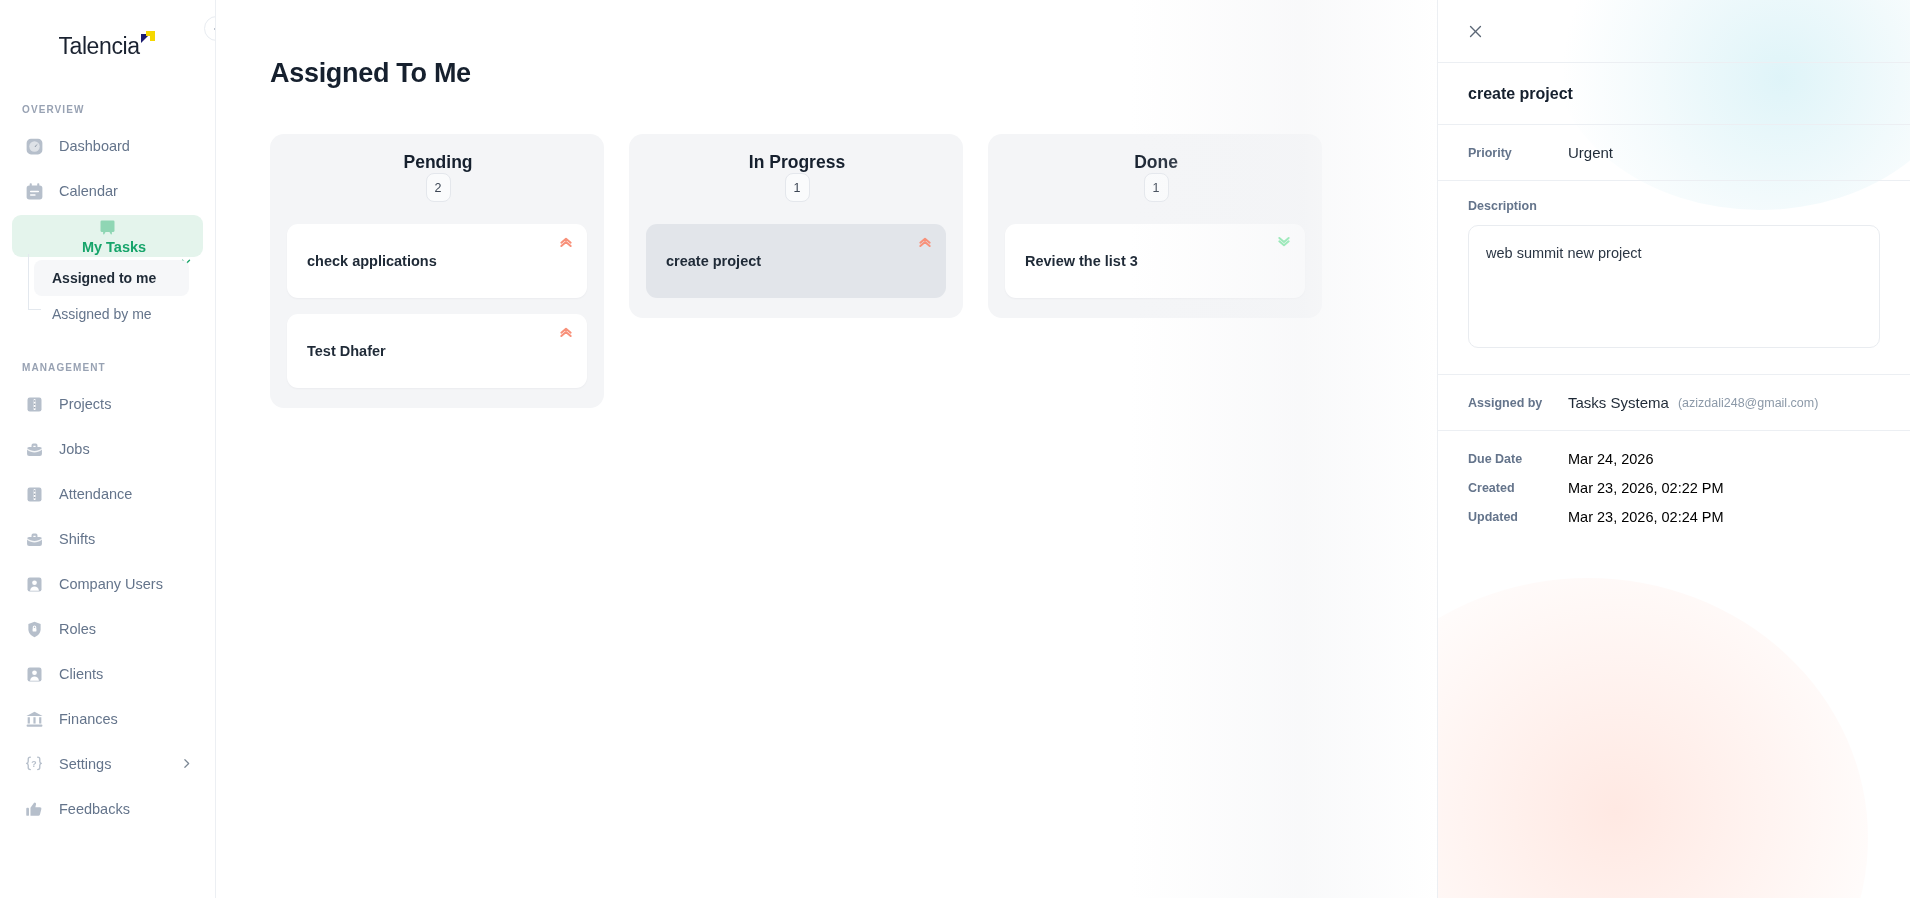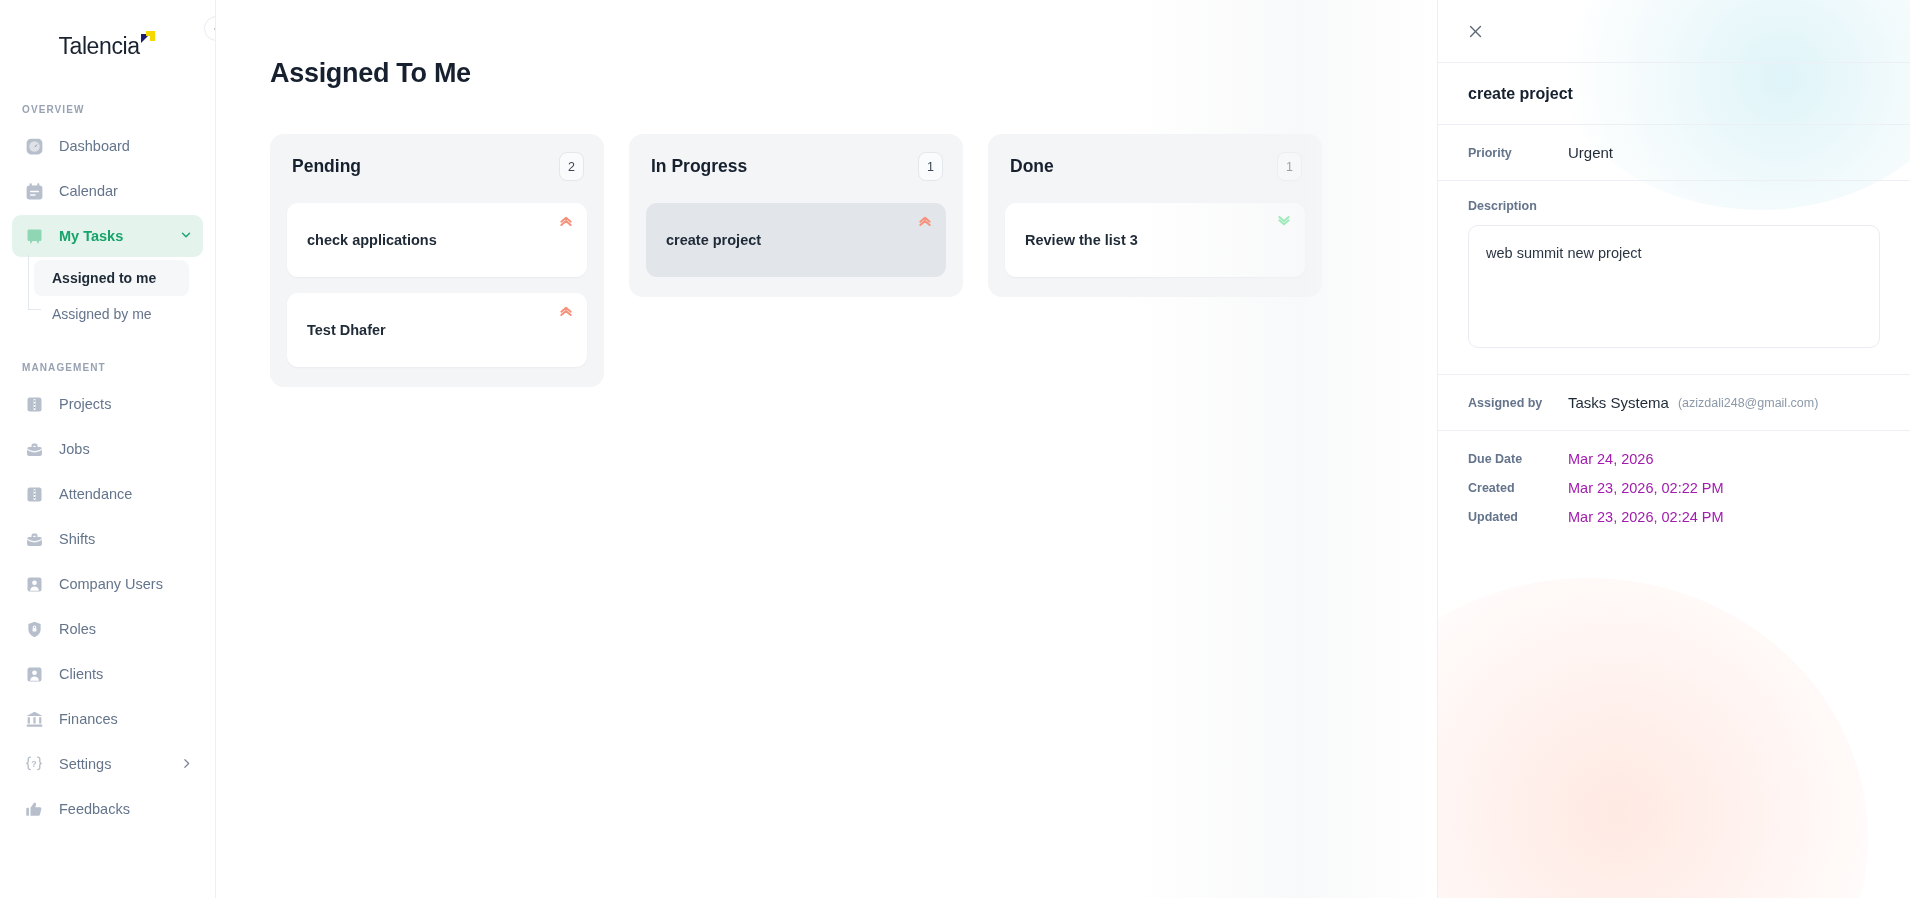--- a/index.html
+++ b/index.html
@@ -64,21 +64,21 @@
     height: 42px; margin: 3px 12px 3px 12px;
     padding: 0 10px 0 10px;
     border-radius: 9px;
     cursor: pointer;
     position: relative;
   }
   .nav-item .nav-label {
     font-size: 14.5px; color: #64748b; font-weight: 400;
     margin-left: 13px; white-space: nowrap;
   }
-  .nav-item.active { background: #e4f4ec; }
+  .nav-item.active { background: #e4f4ec; flex-direction: column; }
   .nav-item.active .nav-label { color: #16a46a; font-weight: 700; }
   .nav-item .chev {
     margin-left: auto; color: #7b8794; font-size: 13px; line-height: 1;
   }
   .nav-item.active .chev { color: #16a46a; }
 
   .icon-box {
     width: 24px; height: 24px; flex: 0 0 24px;
     display: flex; align-items: center; justify-content: center;
     color: #b6bfcb;
@@ -122,21 +122,21 @@
     font-size: 27px; font-weight: 700; color: #16202e;
     letter-spacing: -0.3px; margin-bottom: 45px;
   }
   .board { display: flex; gap: 25px; align-items: flex-start; }
   .column {
     width: 334px; background: #f4f5f7; border-radius: 14px;
     padding: 18px 17px 20px 17px;
   }
   .col-head {
     display: flex; align-items: center; justify-content: space-between;
-    margin-bottom: 22px; padding: 0 3px 0 5px;
+    margin-bottom: 22px; padding: 0 3px 0 5px; flex-direction: column;
   }
   .col-title { font-size: 17.5px; font-weight: 700; color: #16202e; }
   .col-count {
     min-width: 25px; height: 29px; padding: 0 8px;
     border: 1px solid #e4e7ec; border-radius: 8px; background: #fafbfc;
     display: flex; align-items: center; justify-content: center;
     font-size: 12.5px; color: #3c4654; font-weight: 400;
   }
   .card {
     position: relative; background: #ffffff; border-radius: 11px;
@@ -217,21 +217,21 @@
     font-size: 14.5px; color: #2b3644; background: transparent;
     width: 100%; resize: none; font-family: Liberation Sans, sans-serif;
     line-height: 1.5;
   }
   .meta-block { padding: 20px 30px 0 30px; }
   .meta-row { display: flex; align-items: center; margin-bottom: 13px; }
   .meta-label {
     font-size: 12.5px; color: #64748b; font-weight: 700;
     width: 100px; flex: 0 0 100px;
   }
-  .meta-value { font-size: 14.5px; color: #a21caf; }
+  .meta-value { font-size: 14.5px; color: #000000; }
 </style>
 </head>
 <body>
 
 <div class="app">
 
   <aside class="sidebar">
 
     <div class="brand">
       <span class="brand-text">Talencia</span>

